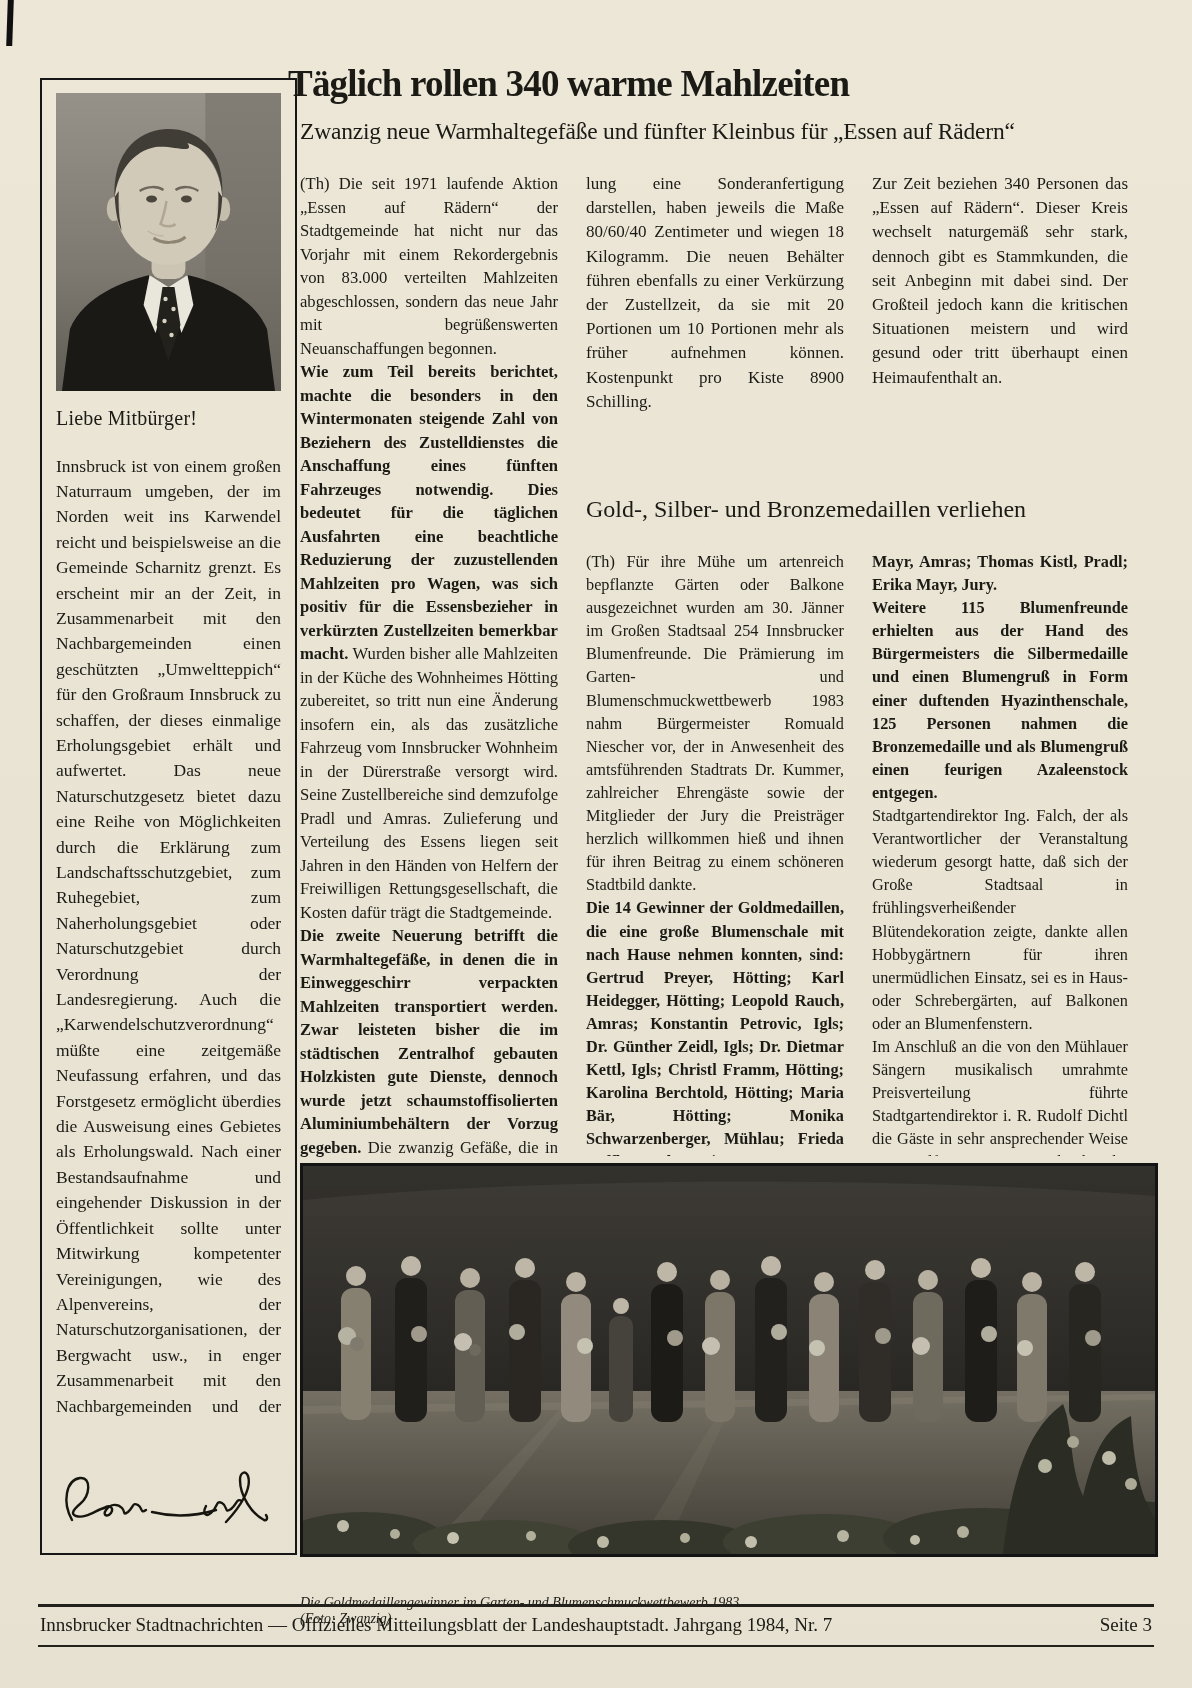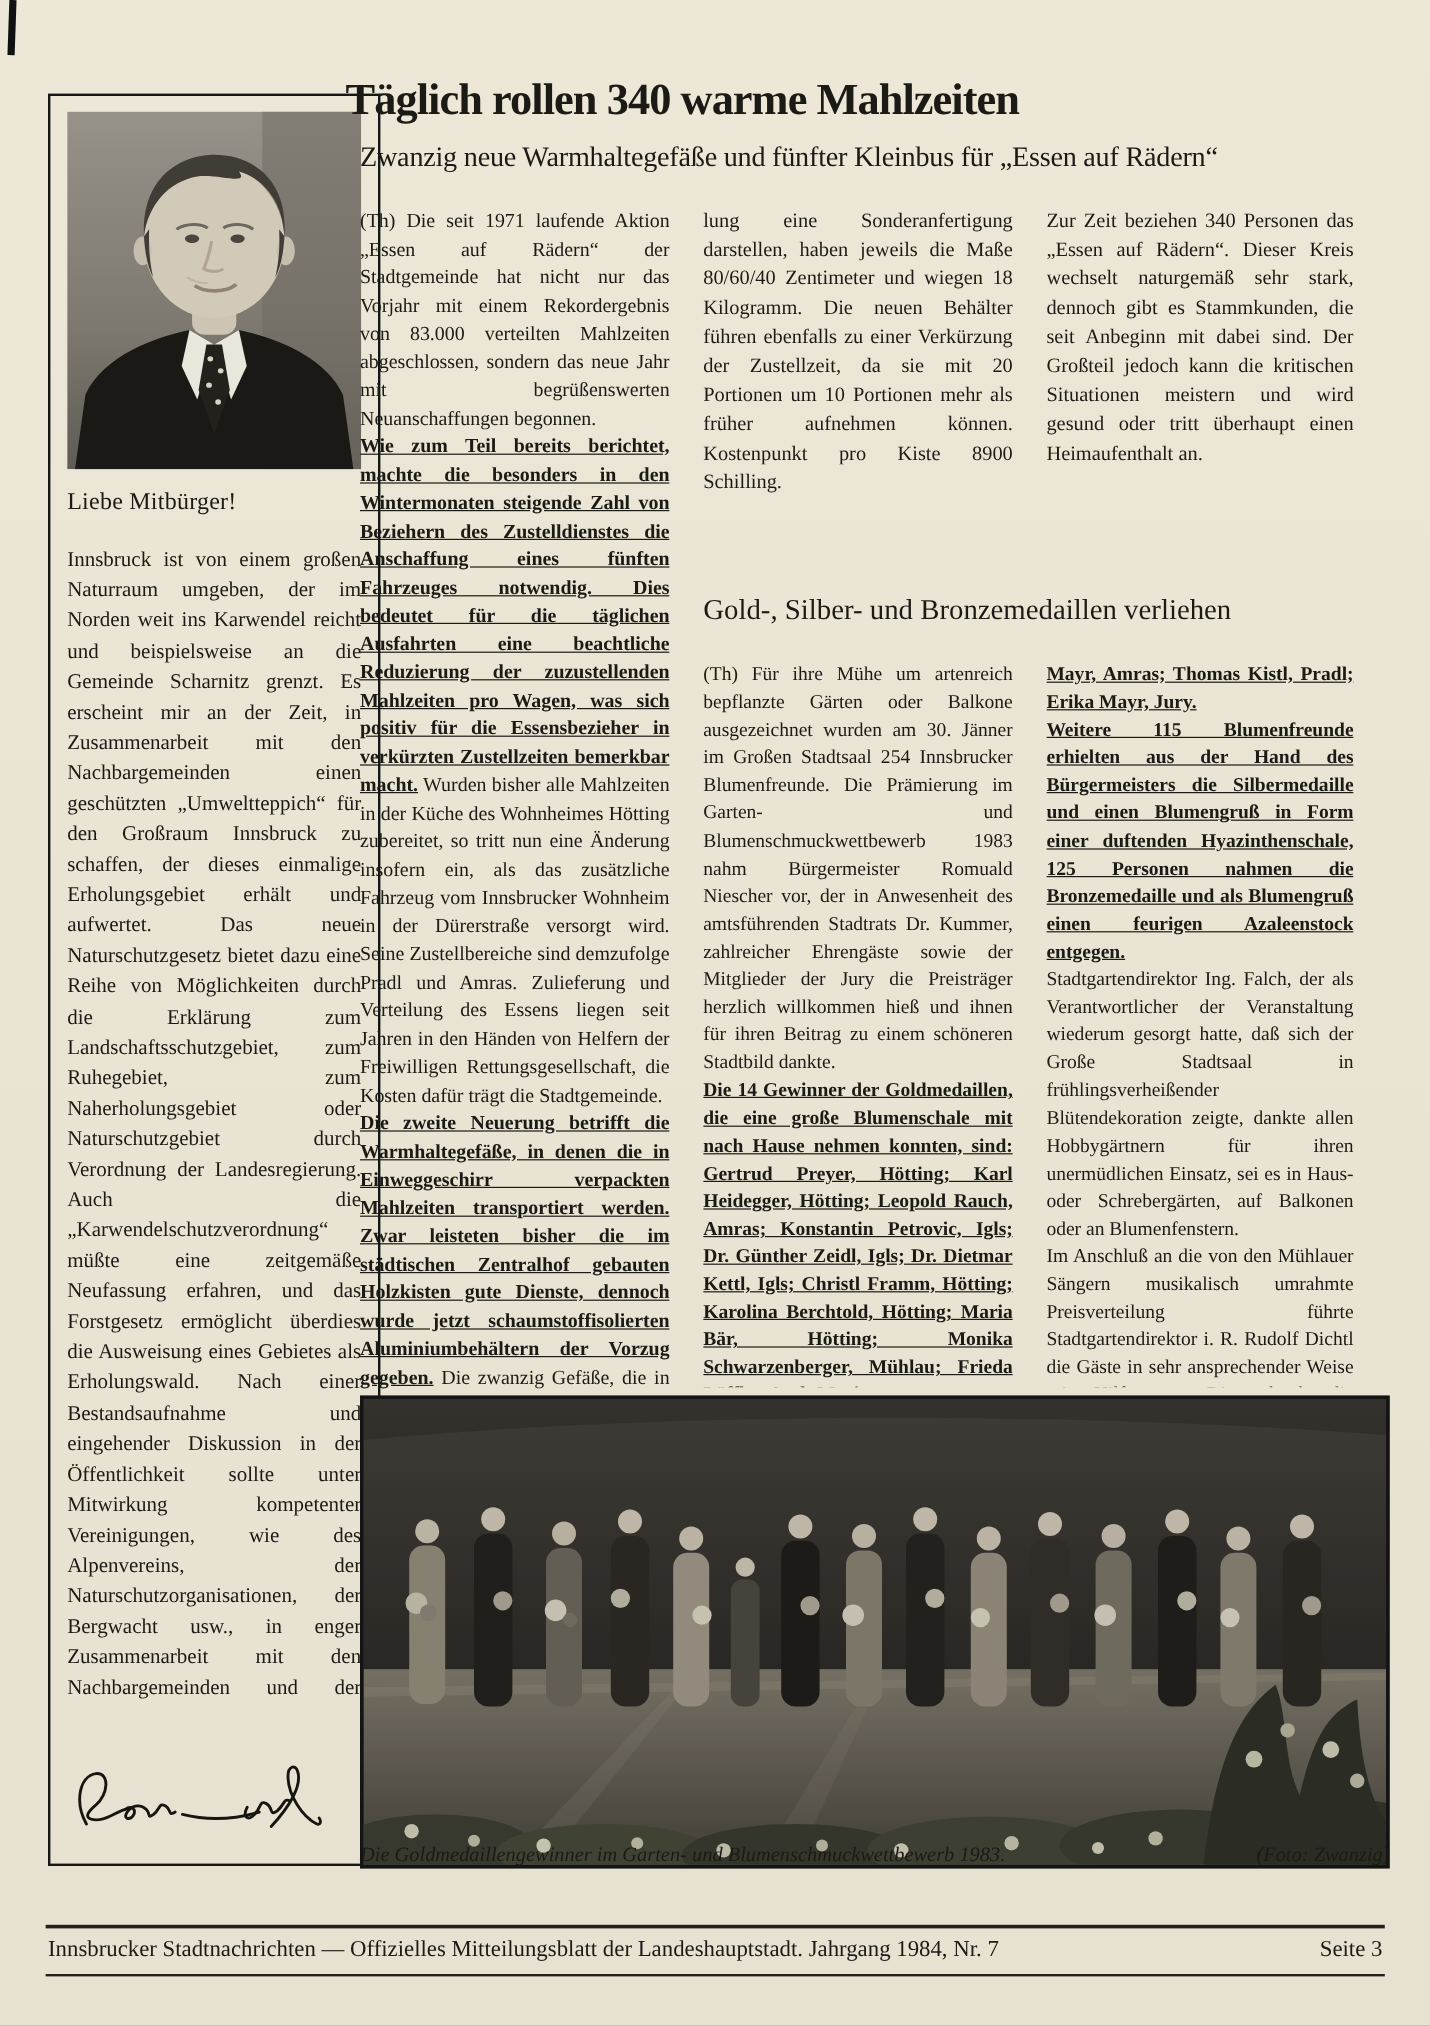--- a/index.html
+++ b/index.html
@@ -4,59 +4,59 @@
 <style>
   html,body{margin:0;padding:0;background:#b9b4a6;}
   .page{
     position:relative; width:1192px; height:1688px; overflow:hidden;
     background:linear-gradient(180deg,#ece7d7 0%,#e9e4d3 40%,#e6e1d0 100%);
     font-family:"Liberation Serif", serif; color:#1b1a15;
   }
   .artifact{position:absolute;left:7px;top:0;width:6px;height:46px;background:#101010;transform:rotate(2deg);}
   
   .sidebar{
-    position:absolute; left:40px; top:78px; width:277px; height:1477px;
+    position:absolute; left:40px; top:78px; width:257px; height:1477px;
     border:2px solid #161616; box-sizing:border-box;
     padding:13px 14px 13px; display:flex; flex-direction:column;
   }
   .portrait{width:100%; height:298px; display:block;}
   .salutation{font-size:20px; font-weight:400; margin:16px 0 6px; letter-spacing:.2px;}
   .letter{font-size:17.5px; line-height:25.4px; text-align:justify; hyphens:auto; overflow:hidden; max-height:962px;}
   .signature{margin-top:auto; width:215px; height:78px; align-self:flex-start;}
   
   .headline{
     position:absolute; left:288px; top:62px; width:860px; margin:0;
     font-size:37px; font-weight:700; letter-spacing:-0.8px; white-space:nowrap;
   }
   .subheadline{
     position:absolute; left:300px; top:118px; width:860px; margin:0;
     font-size:23.5px; font-weight:400; letter-spacing:-0.2px; white-space:nowrap;
   }
   
   .col{position:absolute; text-align:justify; hyphens:auto; overflow:hidden;}
   .col p{margin:0;}
-  .b{font-weight:700;text-decoration:underline;}
+  .b{font-weight:700;}
   .a1c1{left:300px; top:172px; width:258px; height:988px; font-size:16.6px; line-height:23.5px;}
   .a1c2{left:586px; top:172px; width:258px; height:260px; font-size:17px;  line-height:24.2px;}
   .a1c3{left:872px; top:172px; width:256px; height:260px; font-size:17px;  line-height:24.2px;}
   .a2head{position:absolute; left:586px; top:444px; width:542px; margin:0;
           font-size:33px; font-weight:700; letter-spacing:-0.4px; white-space:nowrap;}
   .a2sub{position:absolute; left:586px; top:496px; width:542px; margin:0;
          font-size:24px; font-weight:400; white-space:nowrap;}
   .a2c1{left:586px; top:550px; width:258px; height:606px; font-size:16.3px; line-height:23.1px;}
   .a2c2{left:872px; top:550px; width:256px; height:606px; font-size:16.3px; line-height:23.1px;}
   
   .photo{
     position:absolute; left:300px; top:1163px; width:858px; height:394px;
     border:3px solid #141414; box-sizing:border-box; background:#3a3731;
   }
   .photo svg{display:block;}
   .caption{
-    position:absolute; left:300px; top:1536px; width:858px;
-    display:flex; justify-content:space-between; font-style:italic; font-size:17px;
+    position:absolute; left:300px; top:1595px; width:858px;
+    display:flex; justify-content:space-between; font-style:italic; font-size:14px;flex-direction:column;
   }
   
   .footer{
     position:absolute; left:38px; top:1604px; width:1116px;
     border-top:3px solid #23211b; border-bottom:2px solid #23211b;
     display:flex; justify-content:space-between;
     padding:7px 2px 9px; box-sizing:border-box; font-size:19px;
   }
 </style>
 </head>

